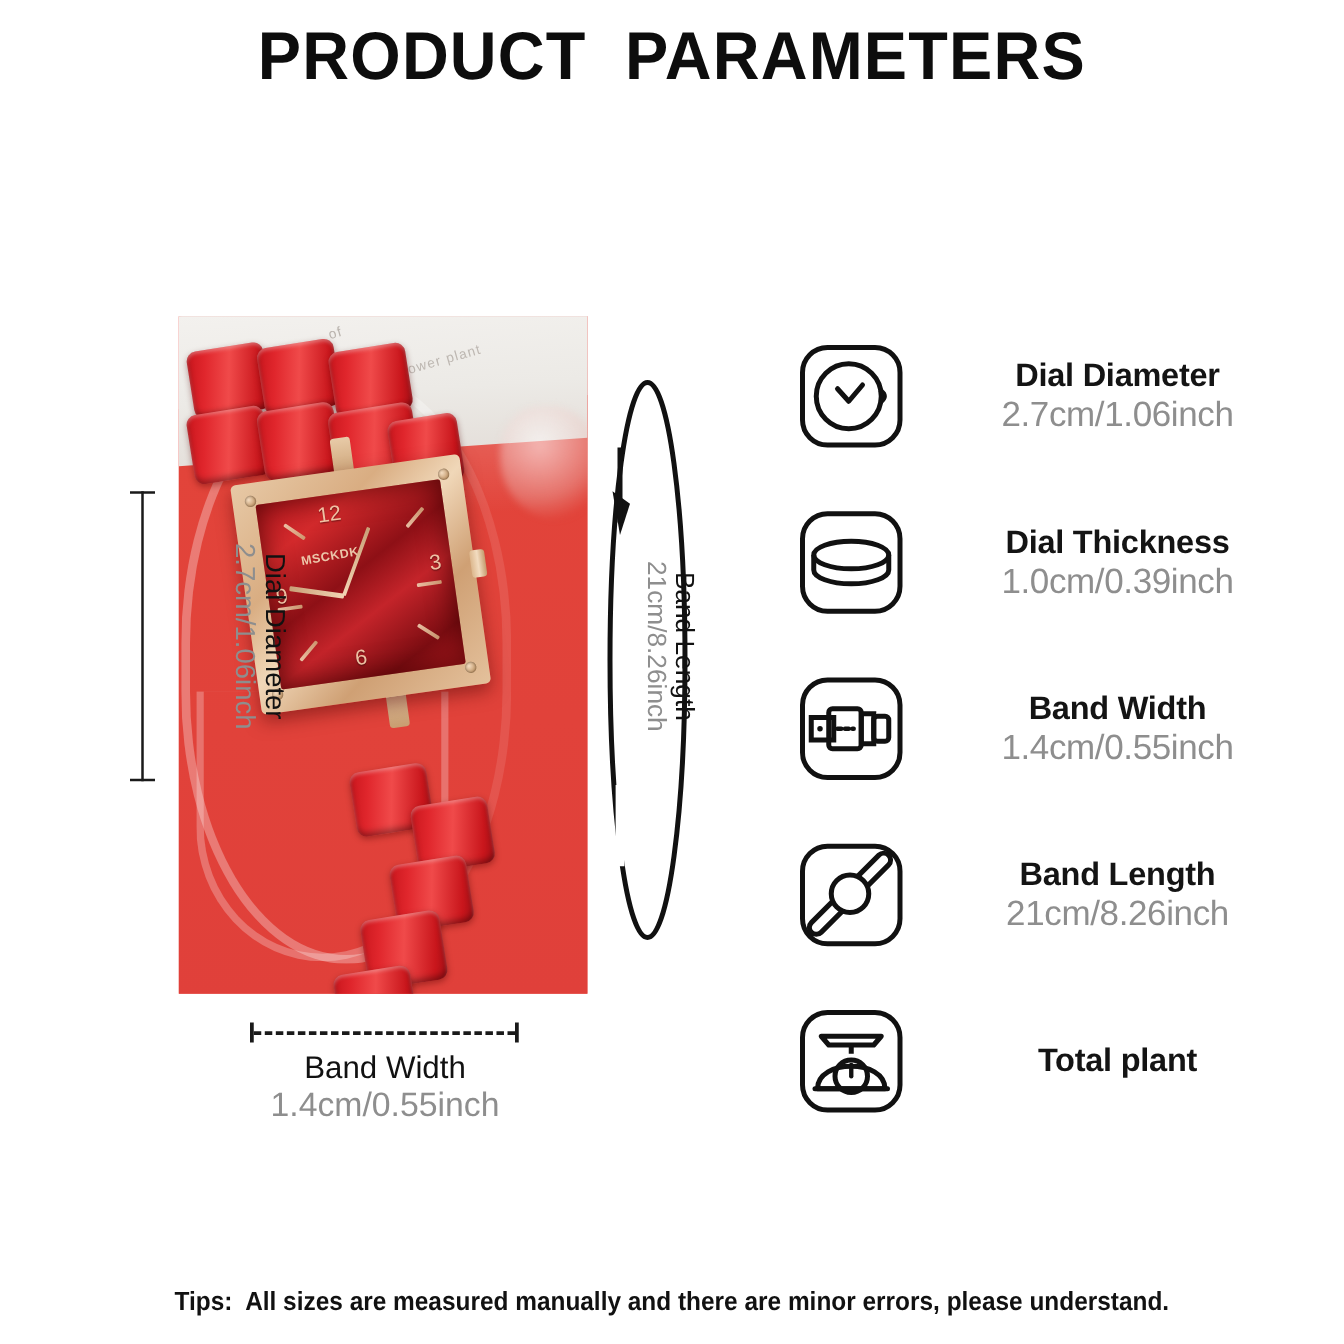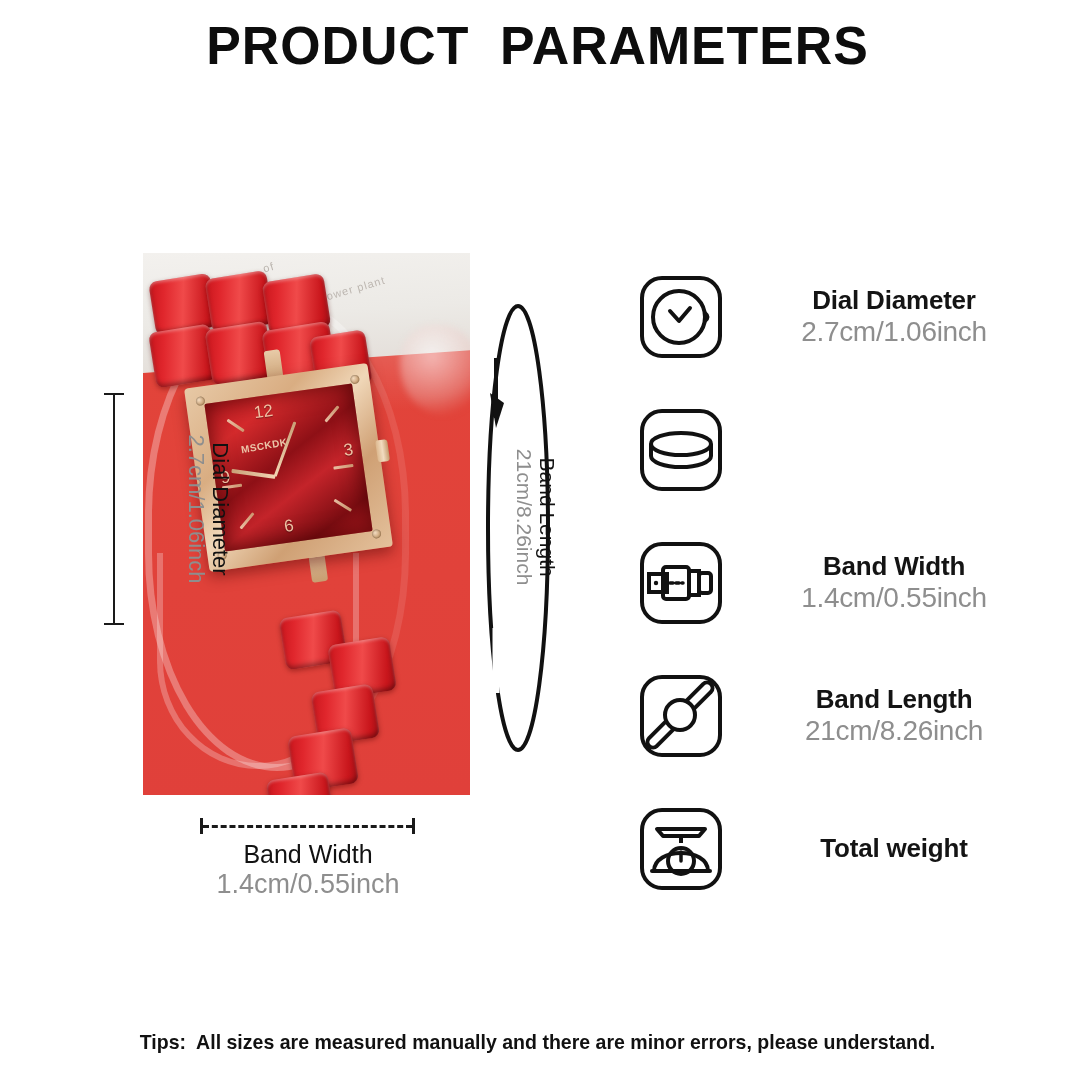--- a/index.html
+++ b/index.html
@@ -478,20 +478,22 @@
 
   <div class="spec-row">
     <div class="spec-icon">
       <svg width="88" height="88" viewBox="0 0 88 88">
         <rect x="5" y="5" width="78" height="78" rx="20" ry="20" fill="none" stroke="#111" stroke-width="4"></rect>
         <ellipse cx="44" cy="38" rx="30" ry="11" fill="none" stroke="#111" stroke-width="4"></ellipse>
         <path d="M14 38 L14 50 A30 11 0 0 0 74 50 L74 38" fill="none" stroke="#111" stroke-width="4"></path>
       </svg>
     </div>
     <div class="spec-text">
+      <div class="spec-label">Dial Thickness</div>
+      <div class="spec-value">1.0cm/0.39inch</div>
     </div>
   </div>
 
   <div class="spec-row">
     <div class="spec-icon">
       <svg width="88" height="88" viewBox="0 0 88 88">
         <rect x="5" y="5" width="78" height="78" rx="20" ry="20" fill="none" stroke="#111" stroke-width="4"></rect>
         <rect x="12" y="35" width="18" height="18" fill="none" stroke="#111" stroke-width="4"></rect>
         <rect x="26" y="28" width="26" height="32" rx="3" fill="none" stroke="#111" stroke-width="4"></rect>
         <rect x="52" y="32" width="10" height="24" fill="none" stroke="#111" stroke-width="4"></rect>
@@ -528,19 +530,19 @@
         <rect x="5" y="5" width="78" height="78" rx="20" ry="20" fill="none" stroke="#111" stroke-width="4"></rect>
         <path d="M20 24 L68 24 L62 31 L26 31 Z" fill="none" stroke="#111" stroke-width="4" stroke-linejoin="round"></path>
         <path d="M44 31 L44 38" stroke="#111" stroke-width="4"></path>
         <path d="M17 66 C17 42 71 42 71 66 Z" fill="none" stroke="#111" stroke-width="4" stroke-linejoin="round"></path>
         <path d="M15 66 L73 66" stroke="#111" stroke-width="4" stroke-linecap="round"></path>
         <circle cx="44" cy="56" r="13" fill="none" stroke="#111" stroke-width="4"></circle>
         <path d="M44 56 L44 47" stroke="#111" stroke-width="3.5" stroke-linecap="round"></path>
       </svg>
     </div>
     <div class="spec-text">
-      <div class="spec-label">Total weight</div>
+      <div class="spec-label">Total plant</div>
     </div>
   </div>
 
 </div>
 
 <div class="footer">Tips:  All sizes are measured manually and there are minor errors, please understand.</div>
 
 </body></html>

